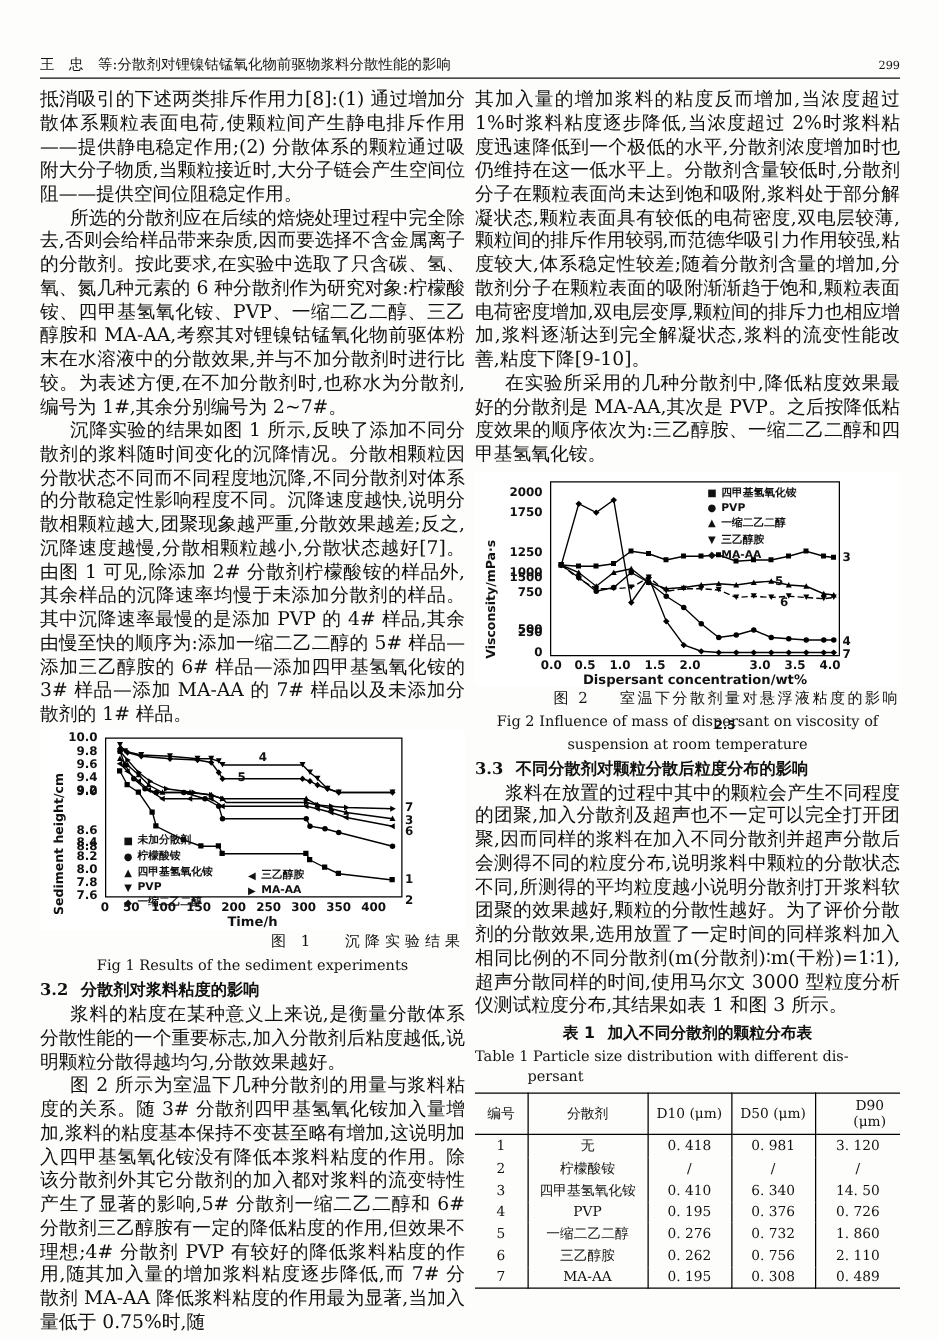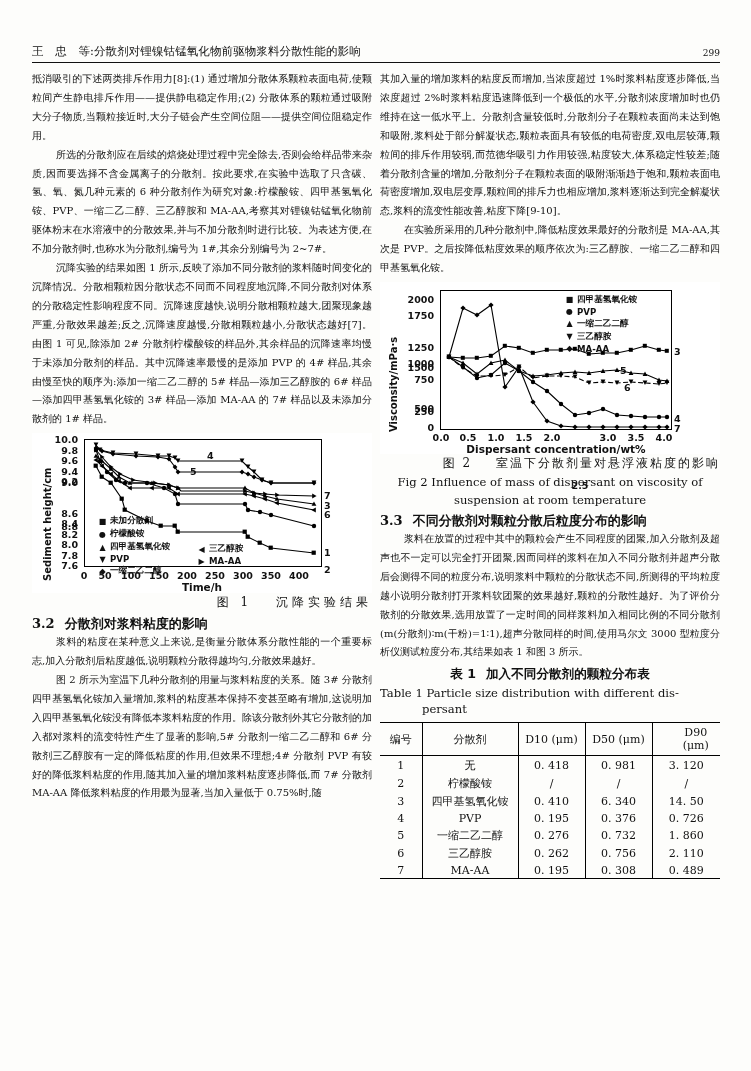--- a/index.html
+++ b/index.html
@@ -25,21 +25,21 @@
     position:absolute; left:32px; top:62px; width:688px; height:1px; background:#111;
   }
 
   
   .col { position:absolute; top:70px; width:340px; }
   .col-left  { left:32px; }
   .col-right { left:380px; }
 
   p.para {
     margin:0 0 0 0;
-    font-size:10px;
+    font-size:15px;
     line-height:18.9px;
     text-align:justify;
     text-justify:inter-ideograph;
     text-indent:0;
   }
   p.indent { text-indent:24px; }
 
   h3.sec {
     margin:3px 0 0 0;
     font-size:13px;
@@ -336,20 +336,21 @@
         <div class="xtick" style="left:198px; top:137px; width:26px;">300</div>
         <div class="xtick" style="left:226px; top:137px; width:26px;">350</div>
         <div class="xtick" style="left:254px; top:137px; width:26px;">400</div>
 
         <div class="xlab" style="left:110px; top:148px; width:120px;">Time/h</div>
       </div>
 
       <div class="figcap-cn">
         <span>图 1</span><span class="gap"> </span><span>沉降实验结果</span>
       </div>
+      <div class="figcap-en">Fig 1 Results of the sediment experiments</div>
     </div>
 
     <h3 class="sec">
       <span class="num">3.2</span><span>分散剂对浆料粘度的影响</span>
     </h3>
     <p class="para indent">浆料的粘度在某种意义上来说,是衡量分散体系分散性能的一个重要标志,加入分散剂后粘度越低,说明颗粒分散得越均匀,分散效果越好。</p>
     <p class="para indent">图 2 所示为室温下几种分散剂的用量与浆料粘度的关系。随 3# 分散剂四甲基氢氧化铵加入量增加,浆料的粘度基本保持不变甚至略有增加,这说明加入四甲基氢氧化铵没有降低本浆料粘度的作用。除该分散剂外其它分散剂的加入都对浆料的流变特性产生了显著的影响,5# 分散剂一缩二乙二醇和 6# 分散剂三乙醇胺有一定的降低粘度的作用,但效果不理想;4# 分散剂 PVP 有较好的降低浆料粘度的作用,随其加入量的增加浆料粘度逐步降低,而 7# 分散剂 MA-AA 降低浆料粘度的作用最为显著,当加入量低于 0.75%时,随</p>
   </div>
 
   <div class="col col-right">

